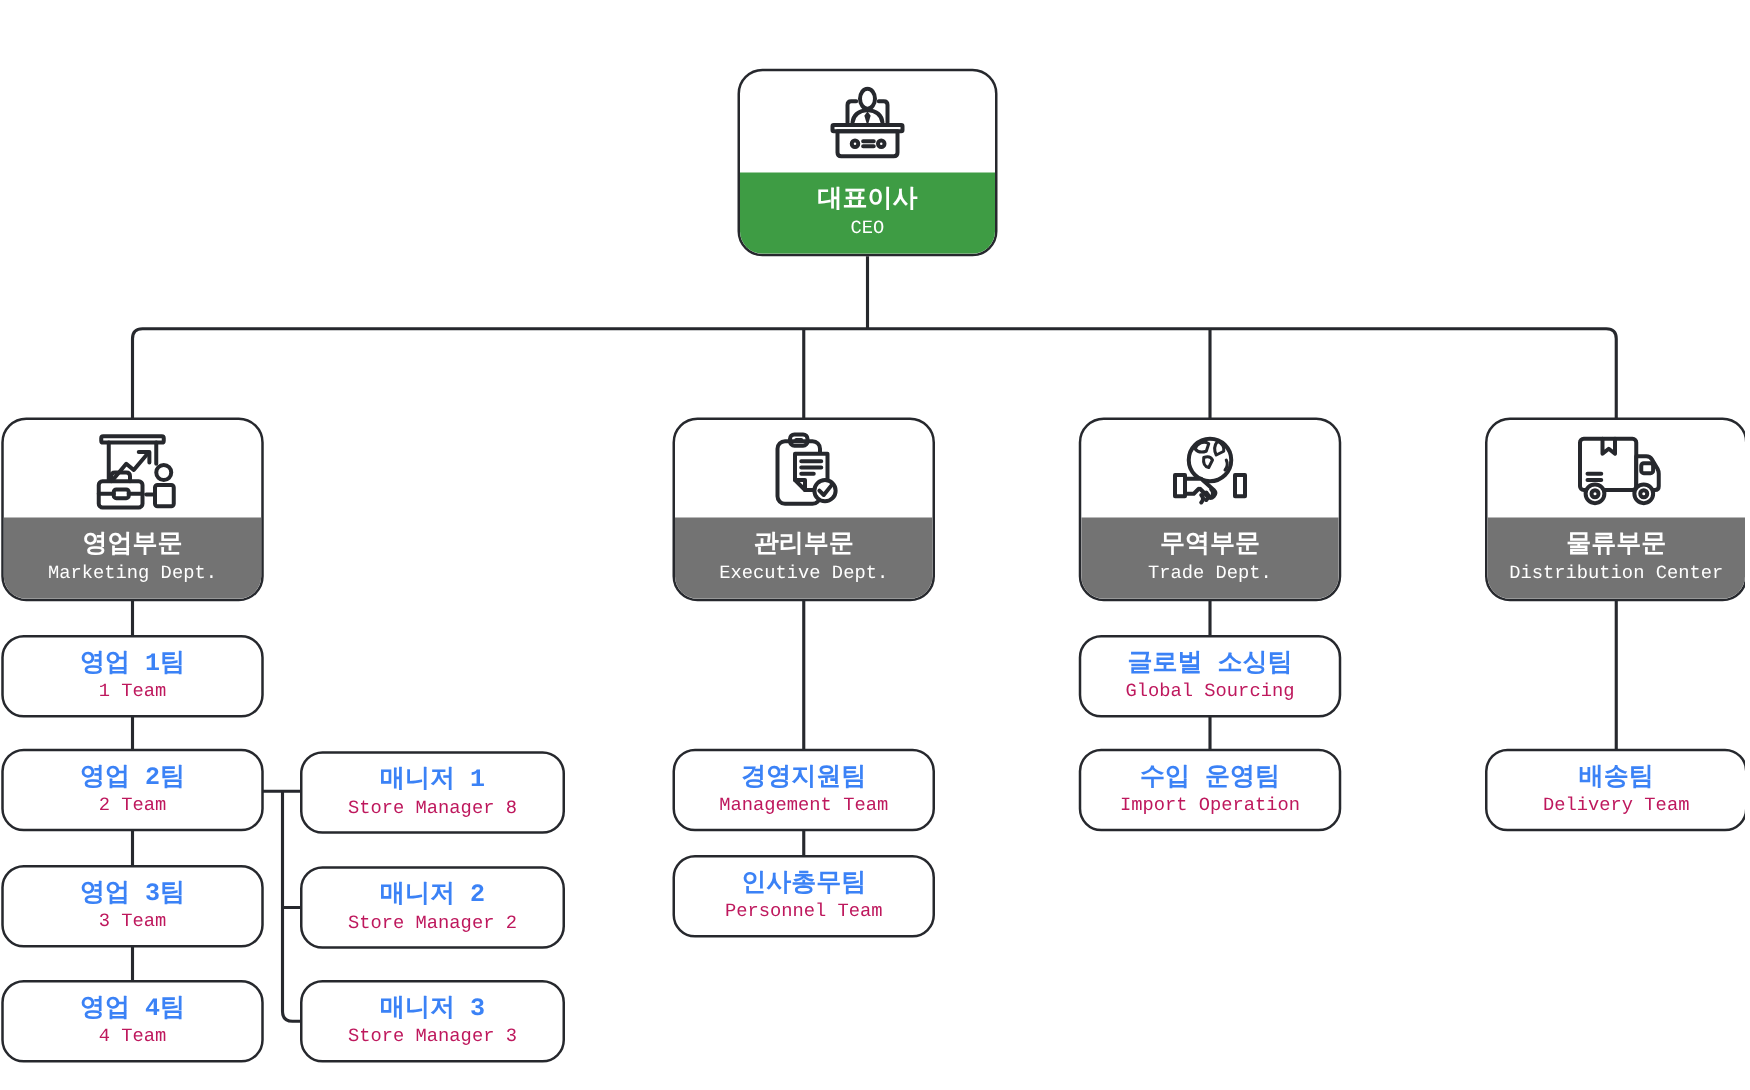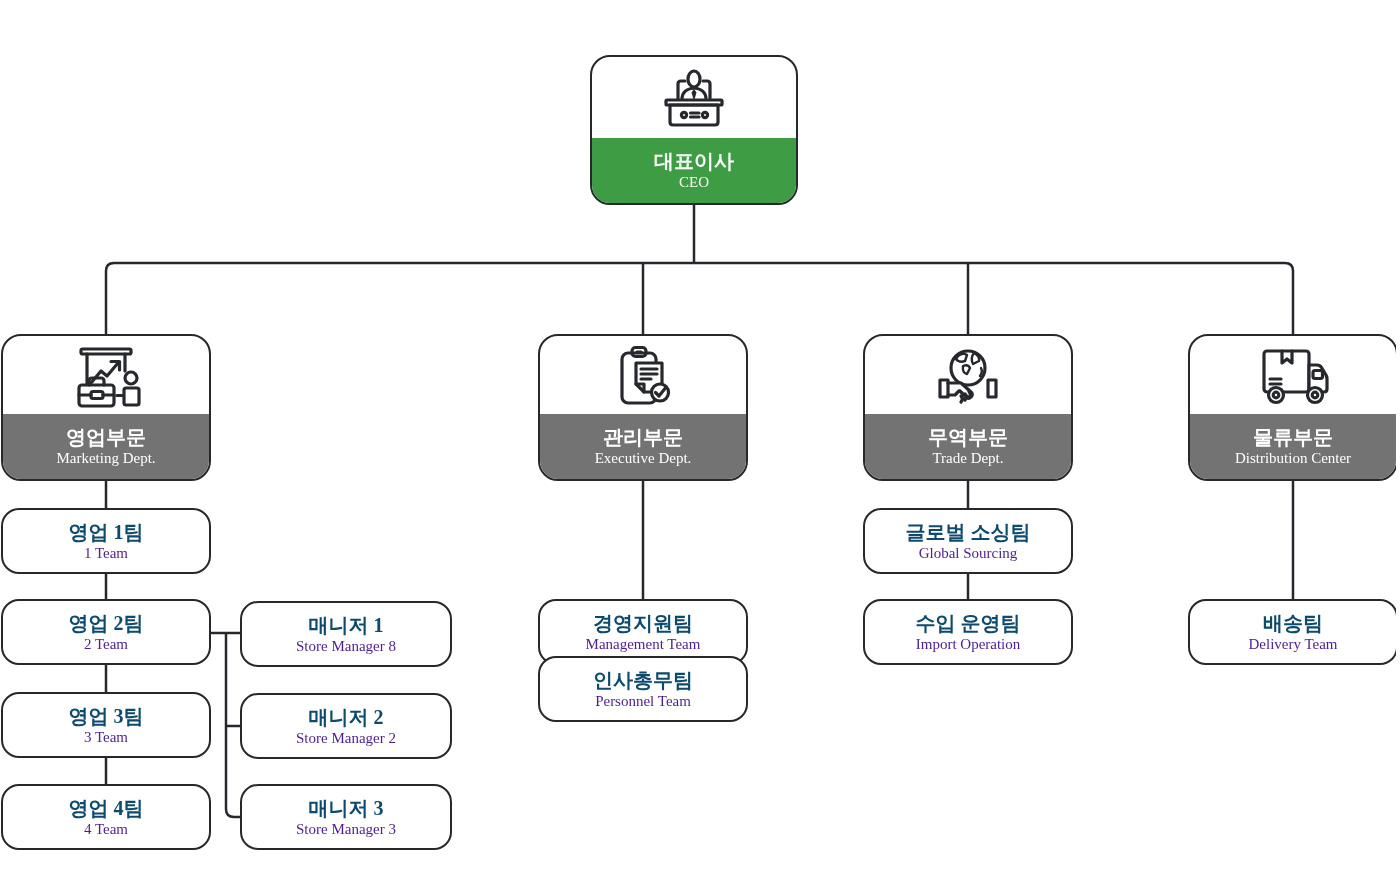--- a/index.html
+++ b/index.html
@@ -1,35 +1,35 @@
 <!DOCTYPE html>
 <html><head>
 <meta charset="utf-8">
 <style>
   html,body{margin:0;padding:0;background:#fff;}
   #canvas{
     position:relative;width:1396px;height:872px;background:#ffffff;overflow:hidden;
-    font-family:Liberation Serif, serif;
+    font-family:Liberation Mono, monospace;
   }
   #connectors{position:absolute;left:0;top:0;z-index:1;}
   .node{position:absolute;z-index:2;background:#fff;border:2.5px solid #26282d;box-sizing:border-box;overflow:hidden;}
   .ceo-node{left:590px;top:55px;width:208px;height:150px;border-radius:20px;}
   .dept-node{top:334px;width:210px;height:147px;border-radius:20px;}
   .icon-area{position:absolute;left:0;top:0;right:0;display:flex;align-items:center;justify-content:center;}
   .ceo-node .icon-area{height:85px;}
   .dept-node .icon-area{height:82px;}
   .band{position:absolute;left:0;right:0;bottom:0;display:flex;flex-direction:column;align-items:center;justify-content:center;color:#fff;}
   .band.green{height:65px;background:#3e9c44;}
   .band.blue{height:65px;background:#737373;}
   .band .ko{font-size:20px;font-weight:700;line-height:24px;}
   .band .en{font-size:15px;font-weight:400;line-height:19px;}
   .team-node{width:210px;height:66px;border-radius:18px;display:flex;flex-direction:column;align-items:center;justify-content:center;}
   .mgr-node{left:240px;width:212px;}
-  .team-node .ko{font-size:20px;font-weight:700;color:#0c4a6e;line-height:24px;}
-  .team-node .en{font-size:15px;color:#4c1d95;line-height:19px;}
+  .team-node .ko{font-size:20px;font-weight:700;color:#3b82f6;line-height:24px;}
+  .team-node .en{font-size:15px;color:#be185d;line-height:19px;}
   .ico{stroke:#26282d;fill:none;stroke-width:3.2;stroke-linecap:round;stroke-linejoin:round;}
   .ico .fill{fill:#26282d;stroke:none;}
   .ico .thin{stroke-width:2.4;}
   .ico .wfill{fill:#ffffff;}
   path.conn{stroke:#26282d;stroke-width:2.5;fill:none;}
 </style>
 </head>
 <body>
 
 <div id="canvas">
@@ -178,21 +178,21 @@
   </div>
   <div class="node team-node mgr-node" style="top:784px">
     <div class="ko">매니저 3</div>
     <div class="en">Store Manager 3</div>
   </div>
 
   <div class="node team-node" style="left:538px;top:599px">
     <div class="ko">경영지원팀</div>
     <div class="en">Management Team</div>
   </div>
-  <div class="node team-node" style="left:538px;top:656px">
+  <div class="node team-node" style="left:538px;top:684px">
     <div class="ko">인사총무팀</div>
     <div class="en">Personnel Team</div>
   </div>
 
   <div class="node team-node" style="left:863px;top:508px">
     <div class="ko">글로벌 소싱팀</div>
     <div class="en">Global Sourcing</div>
   </div>
   <div class="node team-node" style="left:863px;top:599px">
     <div class="ko">수입 운영팀</div>

